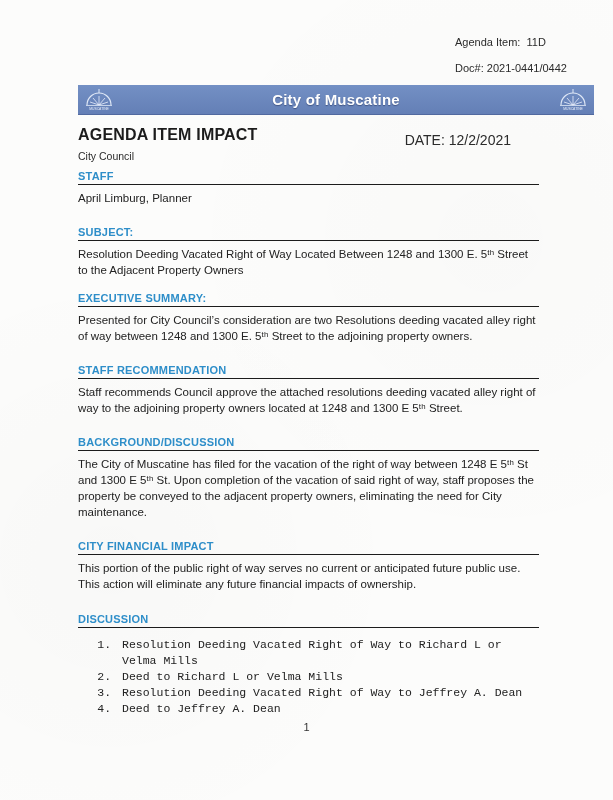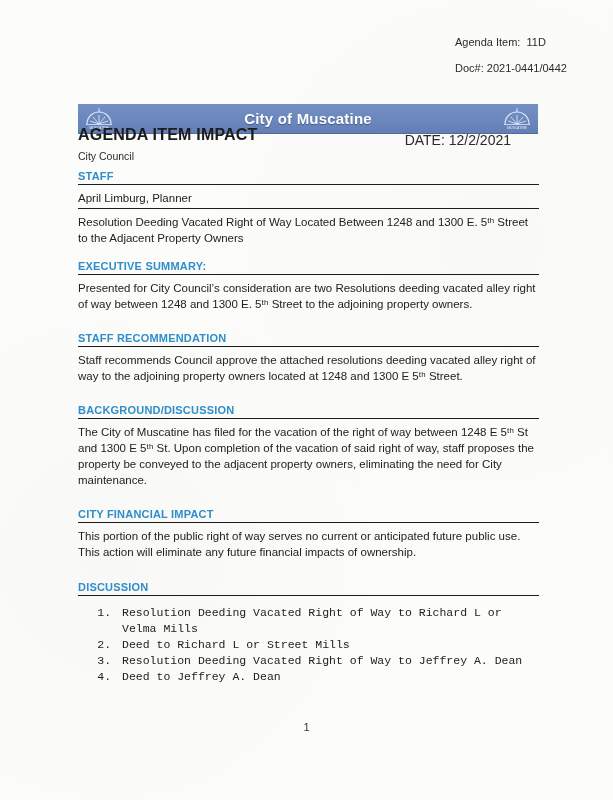--- a/index.html
+++ b/index.html
@@ -28,22 +28,22 @@
     color: #2b2b2b;
     line-height: 13px;
   }
   .meta-line { white-space: pre-wrap; }
   .meta-line + .meta-line { margin-top: 13px; }
 
   
   .header-bar {
     position: absolute;
     left: 78px;
-    top: 104px;
-    width: 460px;
+    top: 85px;
+    width: 516px;
     height: 29px;
     background: linear-gradient(#7390c4, #647fb6);
     border-bottom: 1px solid #51699f;
     display: flex;
     align-items: center;
     justify-content: center;
   }
   .header-bar .bar-title {
     color: #ffffff;
     font-weight: bold;
@@ -176,20 +176,21 @@
   <div class="title-row">
     <div class="doc-title">AGENDA ITEM IMPACT</div>
     <div class="doc-date">DATE: 12/2/2021</div>
   </div>
   <div class="doc-subtitle">City Council</div>
 
   <div class="section-heading mt-staff">STAFF</div>
   <div class="rule"></div>
   <p class="body-text">April Limburg, Planner</p>
 
+  <div class="section-heading mt-section">SUBJECT:</div>
   <div class="rule"></div>
   <p class="body-text">Resolution Deeding Vacated Right of Way Located Between 1248 and 1300 E. 5ᵗʰ Street to the Adjacent Property Owners</p>
 
   <div class="section-heading mt-exec">EXECUTIVE SUMMARY:</div>
   <div class="rule"></div>
   <p class="body-text">Presented for City Council’s consideration are two Resolutions deeding vacated alley right of way between 1248 and 1300 E. 5ᵗʰ Street to the adjoining property owners.</p>
 
   <div class="section-heading mt-section">STAFF RECOMMENDATION</div>
   <div class="rule"></div>
   <p class="body-text">Staff recommends Council approve the attached resolutions deeding vacated alley right of way to the adjoining property owners located at 1248 and 1300 E 5ᵗʰ Street.</p>
@@ -199,20 +200,20 @@
   <p class="body-text">The City of Muscatine has filed for the vacation of the right of way between 1248 E 5ᵗʰ St and 1300 E 5ᵗʰ St. Upon completion of the vacation of said right of way, staff proposes the property be conveyed to the adjacent property owners, eliminating the need for City maintenance.</p>
 
   <div class="section-heading mt-section">CITY FINANCIAL IMPACT</div>
   <div class="rule"></div>
   <p class="body-text">This portion of the public right of way serves no current or anticipated future public use. This action will eliminate any future financial impacts of ownership.</p>
 
   <div class="section-heading mt-attach">DISCUSSION</div>
   <div class="rule"></div>
   <ol class="attachment-list">
     <li>Resolution Deeding Vacated Right of Way to Richard L or Velma Mills</li>
-    <li>Deed to Richard L or Street Mills</li>
+    <li>Deed to Richard L or Velma Mills</li>
     <li>Resolution Deeding Vacated Right of Way to Jeffrey A. Dean</li>
     <li>Deed to Jeffrey A. Dean</li>
   </ol>
 
 </div>
 
 <div class="page-number">1</div>
 
 </body></html>

